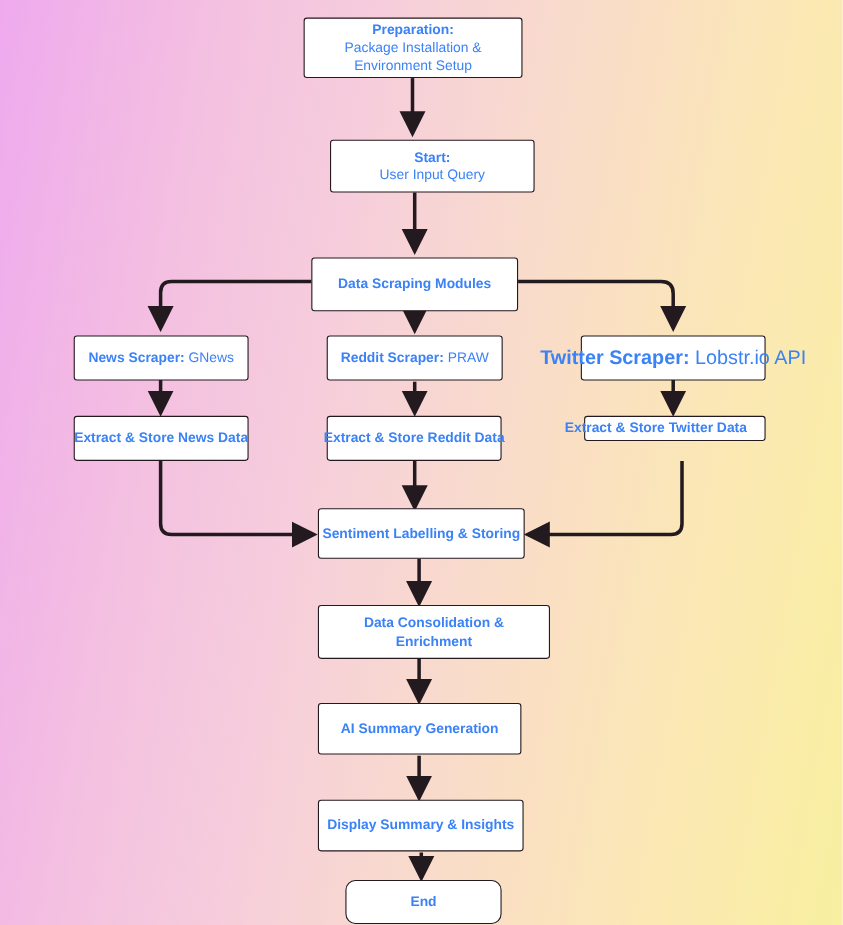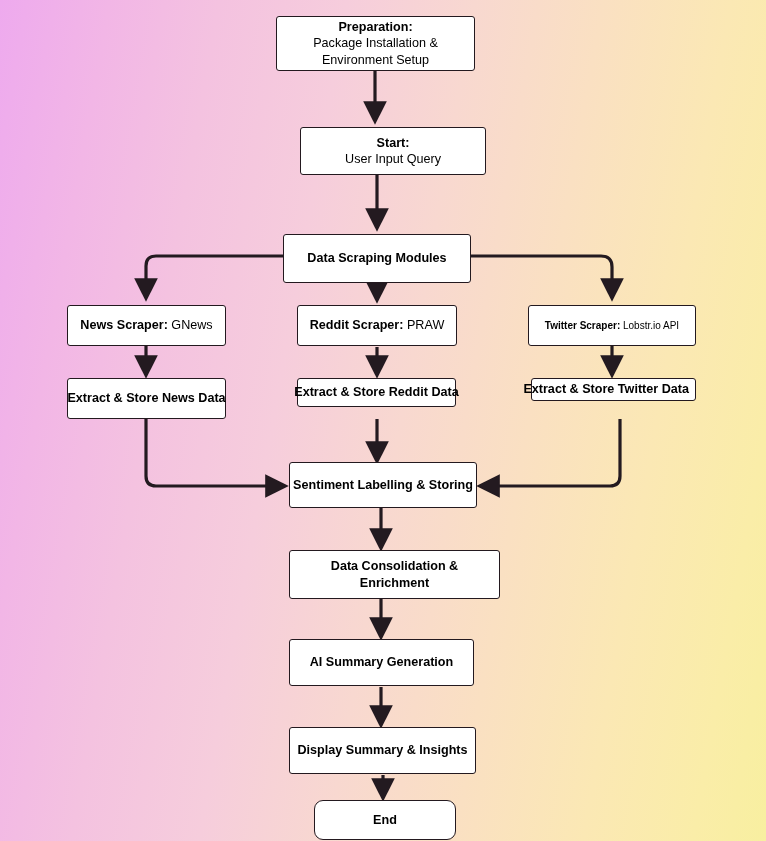--- a/index.html
+++ b/index.html
@@ -38,24 +38,24 @@
   .node {
     position: absolute;
     box-sizing: border-box;
     background: #ffffff;
     border: 1.6px solid #23191f;
     border-radius: 3px;
     display: flex;
     align-items: center;
     justify-content: center;
     text-align: center;
-    color: #000000;
+    color: #3b82f6;
     font-size: 12.6px;
     line-height: 1.3;
-    padding: 2px 6px;
+    padding: 2px 16px;
     white-space: nowrap;
   }
   .node.rounded {
     border-radius: 9px;
   }
   .node.wrap {
     white-space: normal;
   }
   .node .b {
     font-weight: bold;
@@ -132,29 +132,29 @@
   </div>
 
   <div class="node" style="left:67px; top:305px; width:159px; height:41px;">
     <span><span class="b">News Scraper:</span><span class="r"> GNews</span></span>
   </div>
 
   <div class="node" style="left:297px; top:305px; width:160px; height:41px;">
     <span><span class="b">Reddit Scraper:</span><span class="r"> PRAW</span></span>
   </div>
 
-  <div class="node" style="left:528px; top:305px; width:168px; height:41px; font-size:10px;">
+  <div class="node" style="left:528px; top:305px; width:168px; height:41px; font-size:18px;">
     <span><span class="b">Twitter Scraper:</span><span class="r"> Lobstr.io API</span></span>
   </div>
 
   <div class="node" style="left:67px; top:378px; width:159px; height:41px;">
     <span class="b">Extract &amp; Store News Data</span>
   </div>
 
-  <div class="node" style="left:297px; top:378px; width:159px; height:29px;">
+  <div class="node" style="left:297px; top:378px; width:159px; height:41px;">
     <span class="b">Extract &amp; Store Reddit Data</span>
   </div>
 
   <div class="node" style="left:531px; top:378px; width:165px; height:23px;justify-content:flex-end;">
     <span class="b">Extract &amp; Store Twitter Data</span>
   </div>
 
   <div class="node" style="left:289px; top:462px; width:188px; height:46px;">
     <span class="b">Sentiment Labelling &amp; Storing</span>
   </div>

